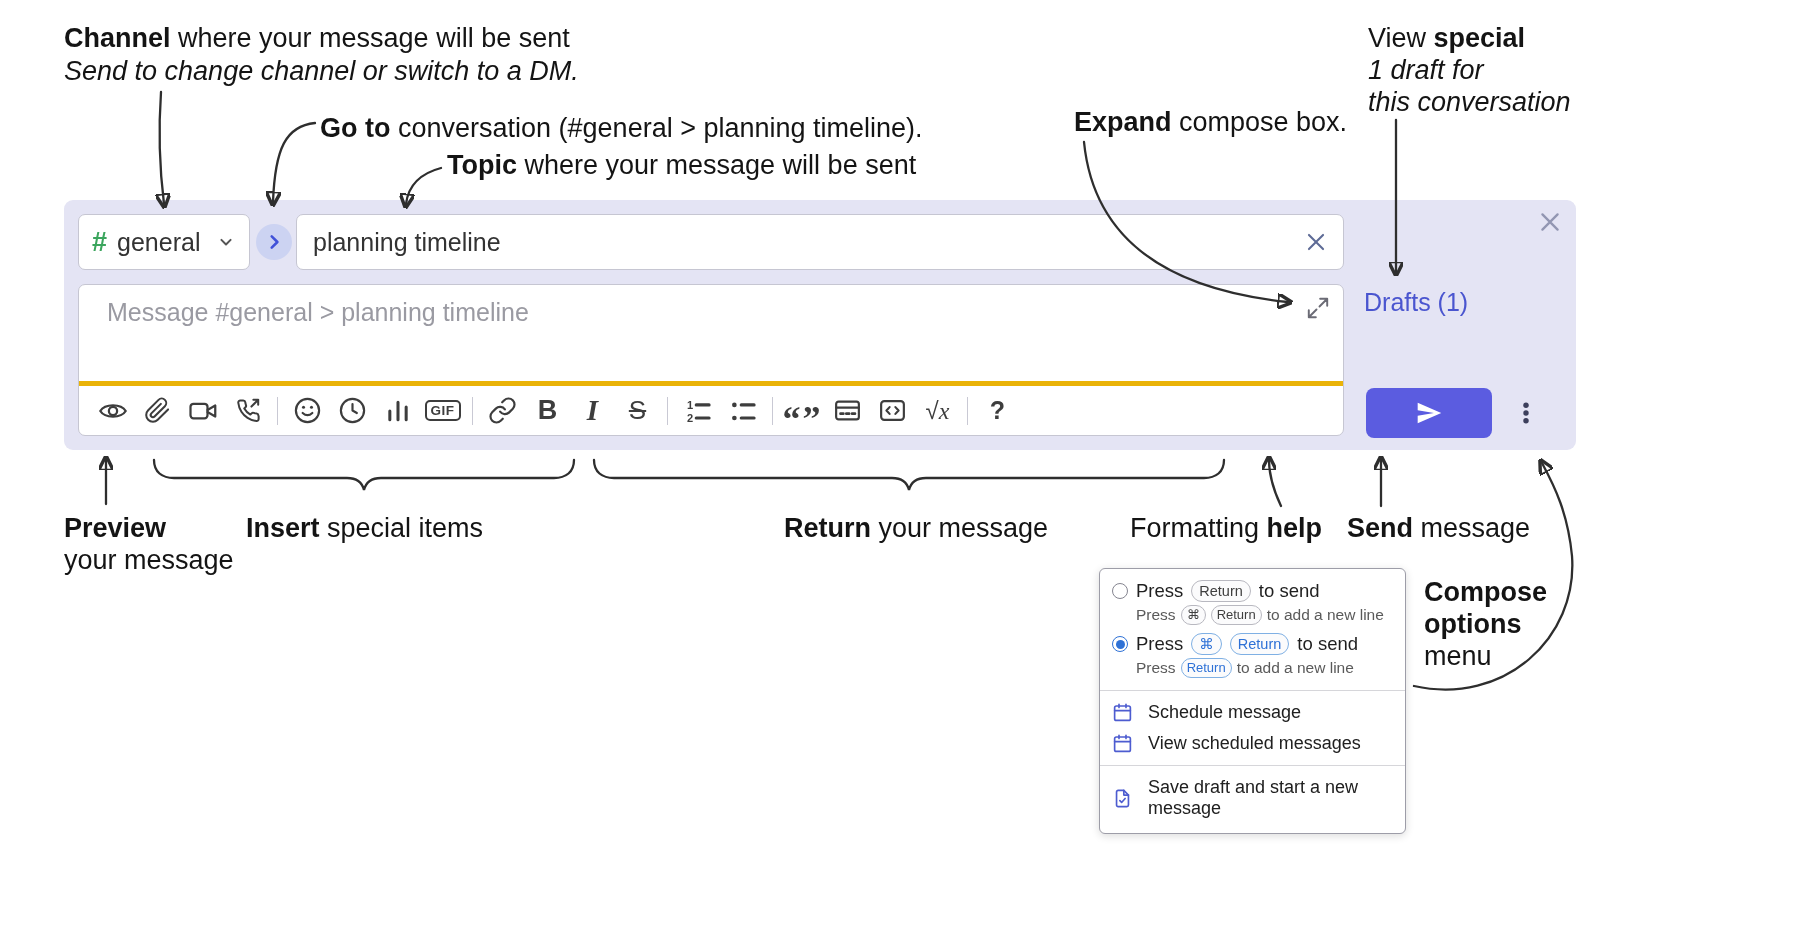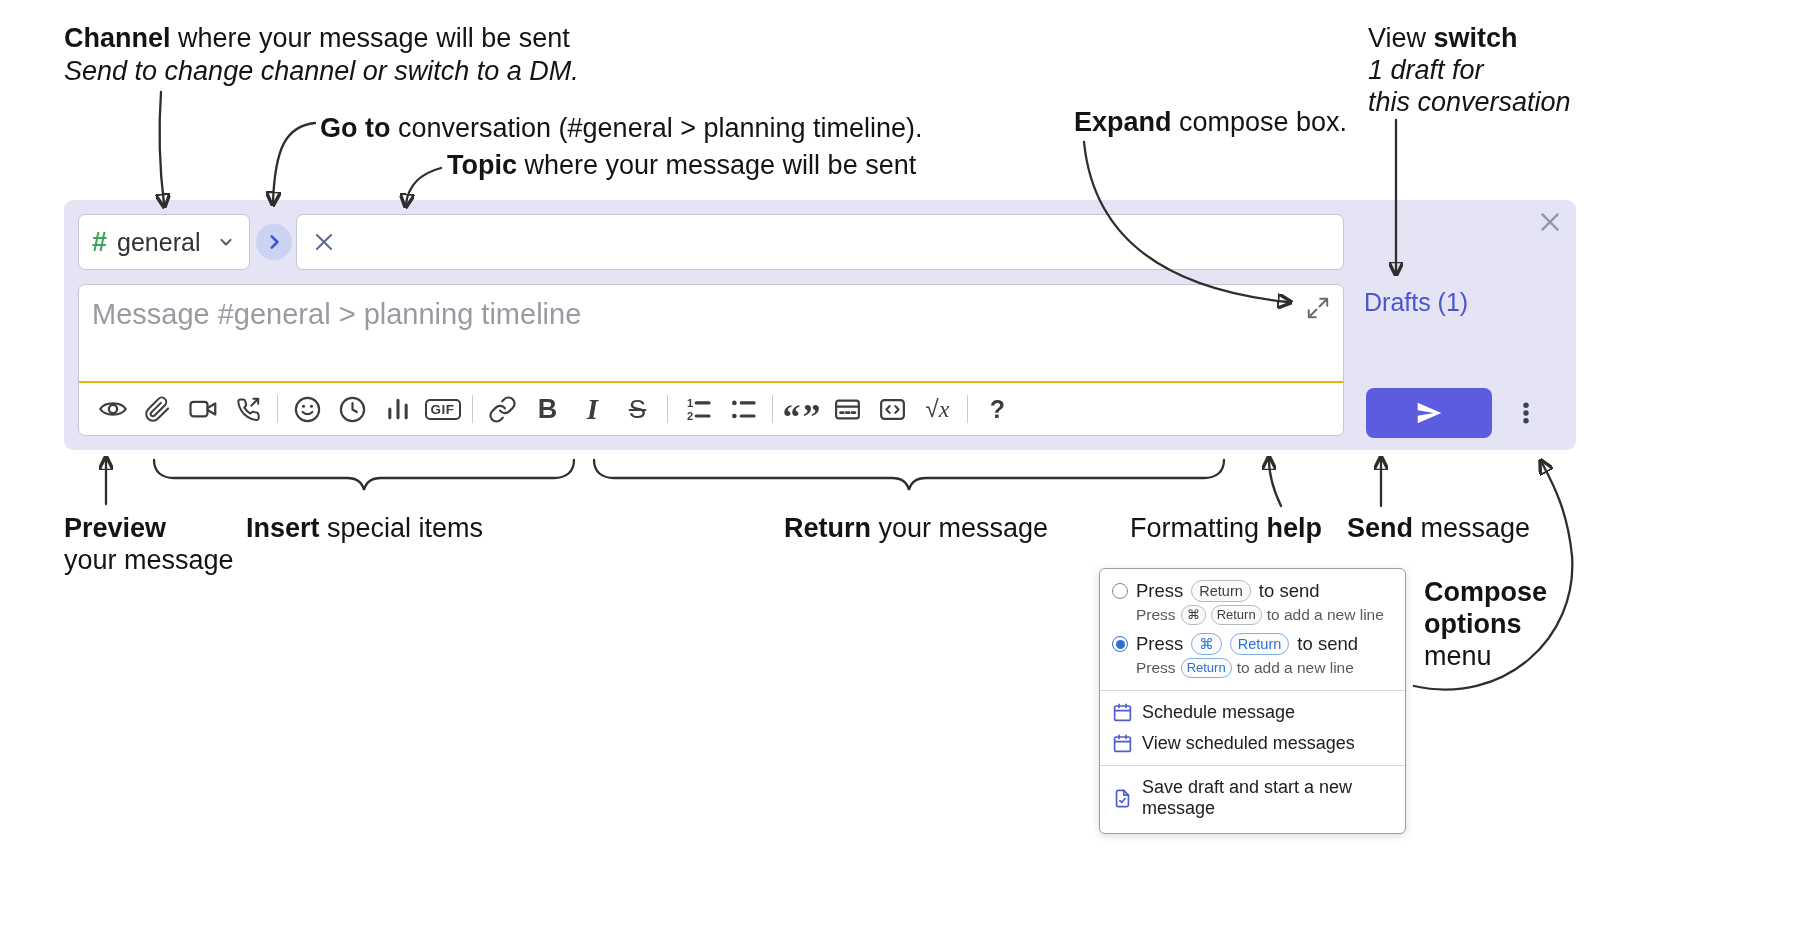--- a/index.html
+++ b/index.html
@@ -25,25 +25,25 @@
   .channel-name{font-size:25px;color:#333;flex:1;}
   .goto-btn{position:absolute;left:192px;top:24px;width:36px;height:36px;border-radius:50%;background:#ccd3f2;
             display:flex;align-items:center;justify-content:center;cursor:pointer;}
   .topic-wrap{left:232px;top:14px;width:1048px;height:56px;display:flex;align-items:center;padding:0 14px;}
   .topic-field{flex:1;border:0;outline:none;background:transparent;font-family:inherit;font-size:25px;color:#333;}
   .topic-clear{display:flex;align-items:center;cursor:pointer;}
 
   .message-box{left:14px;top:84px;width:1266px;height:152px;display:flex;flex-direction:column;overflow:hidden;}
   .msg-area{position:relative;flex:1;}
   .msg-field{position:absolute;left:0;top:0;width:100%;height:100%;border:0;outline:none;resize:none;background:transparent;
-             padding:13px 13px;font-family:inherit;font-size:29px;color:#333;}
+             padding:13px 28px;font-family:inherit;font-size:25px;color:#333;}
   .msg-field::placeholder{color:#9a9aa2;opacity:1;}
   .expand-btn{position:absolute;top:10px;right:12px;z-index:2;cursor:pointer;}
 
-  .toolbar{height:54px;border-top:2px solid #eab308;display:flex;align-items:center;padding:0 11px;gap:0;}
+  .toolbar{height:54px;border-top:5px solid #eab308;display:flex;align-items:center;padding:0 11px;gap:0;}
   .tb-btn{width:45px;height:44px;display:flex;align-items:center;justify-content:center;color:#3d3d3d;cursor:pointer;flex:none;}
   .tb-sep{width:1px;height:28px;background:#c9c9d4;margin:0 7px;flex:none;}
   .ic{stroke:currentColor;fill:none;stroke-width:1.8;stroke-linecap:round;stroke-linejoin:round;}
   .ic .fill, .fill{fill:#3d3d3d;stroke:none;}
   .g-bold{font-size:27px;font-weight:800;}
   .g-italic{font-family:"Liberation Serif",serif;font-style:italic;font-size:29px;font-weight:600;}
   .g-strike{font-size:26px;font-weight:500;text-decoration:line-through;}
   .g-quote{font-family:"Liberation Serif",serif;font-weight:700;font-size:36px;letter-spacing:2px;line-height:14px;padding-top:16px;}
   .g-math{font-size:24px;}
   .g-math i{font-family:"Liberation Serif",serif;}
@@ -61,21 +61,21 @@
          border-radius:6px;box-shadow:0 2px 8px rgba(0,0,0,.14);padding:9px 0;}
   .p-opt{display:flex;align-items:center;gap:8px;padding:2px 12px;font-size:18.5px;color:#1f1f1f;cursor:pointer;}
   .p-sub{display:flex;align-items:center;gap:5px;padding:1px 12px 6px 36px;font-size:15.5px;color:#5a5a5a;}
   .radio{position:relative;width:16px;height:16px;border:1.5px solid #858590;border-radius:50%;flex:none;}
   .radio.sel{border-color:var(--key-blue,#2e71d6);}
   .radio.sel::after{content:"";position:absolute;inset:2.5px;border-radius:50%;background:var(--key-blue,#2e71d6);}
   kbd{font-family:inherit;font-size:14.5px;line-height:20px;padding:0 7px;border:1px solid #b8b8c0;border-radius:11px;background:#fbfbfc;color:#3f3f3f;}
   kbd.sm{font-size:13px;line-height:18px;padding:0 5px;}
   kbd.blue{color:var(--key-blue,#2e71d6);border-color:#7fb0e4;}
   .p-div{border-top:1px solid #d6d6da;margin:6px 0;}
-  .p-item{display:flex;align-items:center;gap:9px;padding:5px 12px;font-size:18px;color:#202020;cursor:pointer;}
+  .p-item{display:flex;align-items:center;gap:15px;padding:5px 12px;font-size:18px;color:#202020;cursor:pointer;}
   .mi{stroke:var(--menu-icon,#4d5cd0);fill:none;stroke-width:1.9;stroke-linecap:round;stroke-linejoin:round;flex:none;}
 </style>
 </head>
 <body>
 
 <div class="canvas">
 
   <svg class="arrows">
     <defs>
       <marker id="ah" viewBox="0 0 10 10" refX="7" refY="5" markerWidth="6.5" markerHeight="6.5" orient="auto">
@@ -106,21 +106,21 @@
 
   <div class="ann" style="left:413px;top:149px">
     <b>Topic</b><span> where your message will be sent</span>
   </div>
 
   <div class="ann" style="left:1040px;top:106px">
     <b>Expand</b><span> compose box.</span>
   </div>
 
   <div class="ann" style="left:1334px;top:22px;line-height:32px">
-    <div><span>View </span><b>switch</b></div>
+    <div><span>View </span><b>special</b></div>
     <div class="it">1 draft for</div>
     <div class="it">this conversation</div>
   </div>
 
   <div class="compose">
 
     <div class="box channel-select">
       <span class="hash">#</span>
       <span class="channel-name">general</span>
       <svg width="20" height="20" viewBox="0 0 24 24" style="stroke:#555;fill:none;stroke-width:2.4;stroke-linecap:round;stroke-linejoin:round">
@@ -128,20 +128,21 @@
         </svg>
     </div>
 
     <div class="goto-btn">
       <svg width="22" height="22" viewBox="0 0 24 24" style="stroke:#4152d8;fill:none;stroke-width:2.8;stroke-linecap:round;stroke-linejoin:round">
           <path d="M9.5 5.8L15.7 12L9.5 18.2"></path>
         </svg>
     </div>
 
     <div class="box topic-wrap">
+      <input class="topic-field" value="planning timeline" style="">
       <span class="topic-clear">
         <svg width="26" height="26" viewBox="0 0 24 24" style="stroke:#5e6b96;fill:none;stroke-width:1.9;stroke-linecap:round">
             <path d="M5.5 5.5L18.5 18.5M18.5 5.5L5.5 18.5"></path>
           </svg>
       </span>
     </div>
 
     <div class="box message-box">
       <div class="msg-area">
         <textarea class="msg-field" placeholder="Message #general &gt; planning timeline" style=""></textarea>

